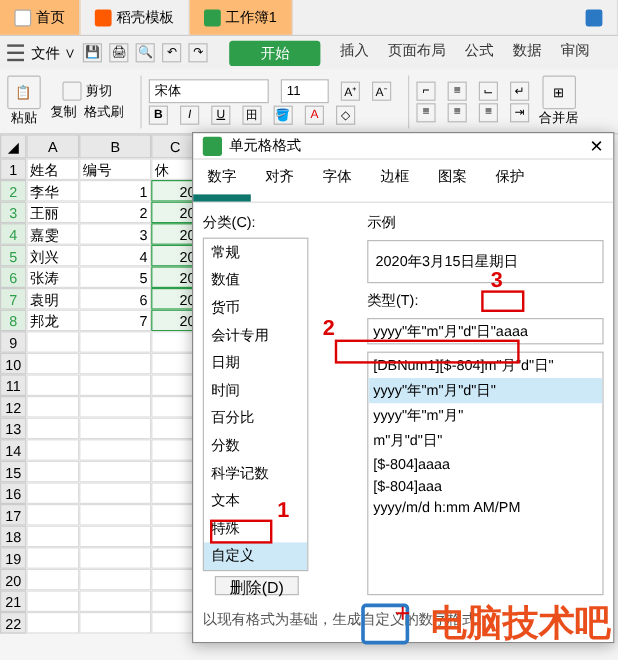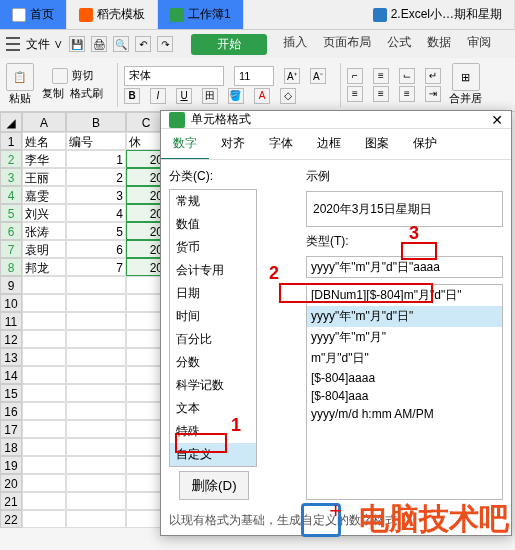--- a/index.html
+++ b/index.html
@@ -1,21 +1,21 @@
 <!DOCTYPE html>
 <html><head>
 <meta charset="utf-8">
 <style>
   * { box-sizing: border-box; margin: 0; padding: 0; font-family: "Microsoft YaHei", Arial, sans-serif; }
   body { width: 515px; height: 550px; background: #f5f5f5; overflow: hidden; position: relative; }
 
   
   .top-tabs { height: 30px; background: #f0f0f0; display: flex; align-items: center; font-size: 12px; border-bottom: 1px solid #ccc; }
   .top-tab { padding: 0 12px; height: 100%; display: flex; align-items: center; gap: 4px; border-right: 1px solid #ddd; }
-  .top-tab.active { background: #3b82f6; }
+  .top-tab.active { background: #fdba74; }
   .ico { width: 14px; height: 14px; display: inline-block; border-radius: 2px; }
   .ico-home { background: #fff; border: 1px solid #aaa; }
   .ico-d { background: #ff5a00; }
   .ico-s { background: #2e9e4a; }
   .ico-w { background: #2b78c5; }
 
   
   .ribbon-bar { height: 28px; display: flex; align-items: center; font-size: 12px; padding: 0 6px; gap: 6px; background: #f0f0f0; }
   .hamburger { width: 14px; height: 14px; display: inline-flex; flex-direction: column; justify-content: space-between; }
   .hamburger span { height: 2px; background: #555; }
@@ -49,36 +49,36 @@
   .cA { width: 44px; } .cB { width: 60px; text-align: right; } .cC { width: 40px; text-align: right; }
   .cC.sel { border: 1px solid #2e9e4a; background: #eaf6ec; }
 
   
   .dialog { position: absolute; left: 160px; top: 110px; width: 352px; height: 426px; background: #fff; border: 1px solid #888; box-shadow: 0 2px 12px rgba(0,0,0,.3); font-size: 12px; display: flex; flex-direction: column; }
   .dlg-title { height: 30px; display: flex; align-items: center; padding: 0 8px; border-bottom: 1px solid #ddd; }
   .dlg-title .sico { width: 16px; height: 16px; background: #2e9e4a; border-radius: 2px; margin-right: 6px; }
   .dlg-close { margin-left: auto; font-size: 14px; cursor: pointer; }
   .dlg-tabs { display: flex; border-bottom: 1px solid #ddd; }
   .dlg-tab { padding: 6px 12px; cursor: pointer; }
-  .dlg-tab.active { border-bottom: 1px solid #0f766e; color: #15803d; }
+  .dlg-tab.active { border-bottom: 6px solid #0f766e; color: #000000; }
   .dlg-body { flex: 1; display: flex; padding: 8px; gap: 12px; }
   .cat-col { width: 88px; display: flex; flex-direction: column; }
   .cat-label { margin-bottom: 4px; }
   .cat-list { border: 1px solid #bbb; flex: 1; overflow: hidden; }
   .cat-item { padding: 3px 6px; cursor: pointer; }
   .cat-item.sel { background: #cde8f7; }
   .red-mark { position: absolute; border: 2px solid #d00; pointer-events: none; }
   .num-mark { position: absolute; color: #d00; font-size: 18px; font-weight: bold; pointer-events: none; }
   .right-col { flex: 1; display: flex; flex-direction: column; gap: 6px; padding-left: 37px; }
   .sample-box { border: 1px solid #bbb; height: 36px; padding: 4px 6px; display: flex; align-items: center; }
   .type-input { border: 1px solid #bbb; height: 22px; padding: 2px 4px; display: flex; align-items: center; background: #fff; }
   .type-list { border: 1px solid #bbb; flex: 1; overflow: hidden; }
   .type-item { padding: 2px 4px; cursor: pointer; white-space: nowrap; overflow: hidden; }
   .type-item.sel { background: #cde8f7; }
-  .del-btn { width: 70px; height: 29px; border: 1px solid #bbb; background: #f3f3f3; margin: 4px 16px 0 10px; cursor: pointer; }
+  .del-btn { width: 70px; height: 16px; border: 1px solid #bbb; background: #f3f3f3; margin: 4px 16px 0 10px; cursor: pointer; }
   .hint { padding: 4px 8px 10px; color: #555; }
 
   
   .wm { position: absolute; right: 6px; bottom: 10px; display: flex; align-items: center; gap: 18px; }
   .wm-ico { width: 40px; height: 34px; border: 3px solid #2b78c5; border-radius: 4px; position: relative; }
   .wm-ico::before { content: "+"; color: #d00; font-size: 22px; position: absolute; right: -4px; top: -8px; }
   .wm-text { font-size: 30px; font-weight: bold; color: #e94e1b; font-family: "SimHei", sans-serif; }
 </style>
 </head>
 <body>
@@ -91,21 +91,20 @@
   <div class="top-tab">
       <span class="ico ico-d"></span>
       <span>稻壳模板</span>
     </div>
   <div class="top-tab active">
       <span class="ico ico-s"></span>
       <span>工作簿1</span>
     </div>
   <div class="top-tab" style="margin-left:auto">
       <span class="ico ico-w"></span>
-      <span>2.Excel小…期和星期</span>
     </div>
 </div>
 
 <div class="ribbon-bar">
   <span class="hamburger">
       <span></span>
       <span></span>
       <span></span>
     </span>
   <span><span>文件</span> ∨</span>

